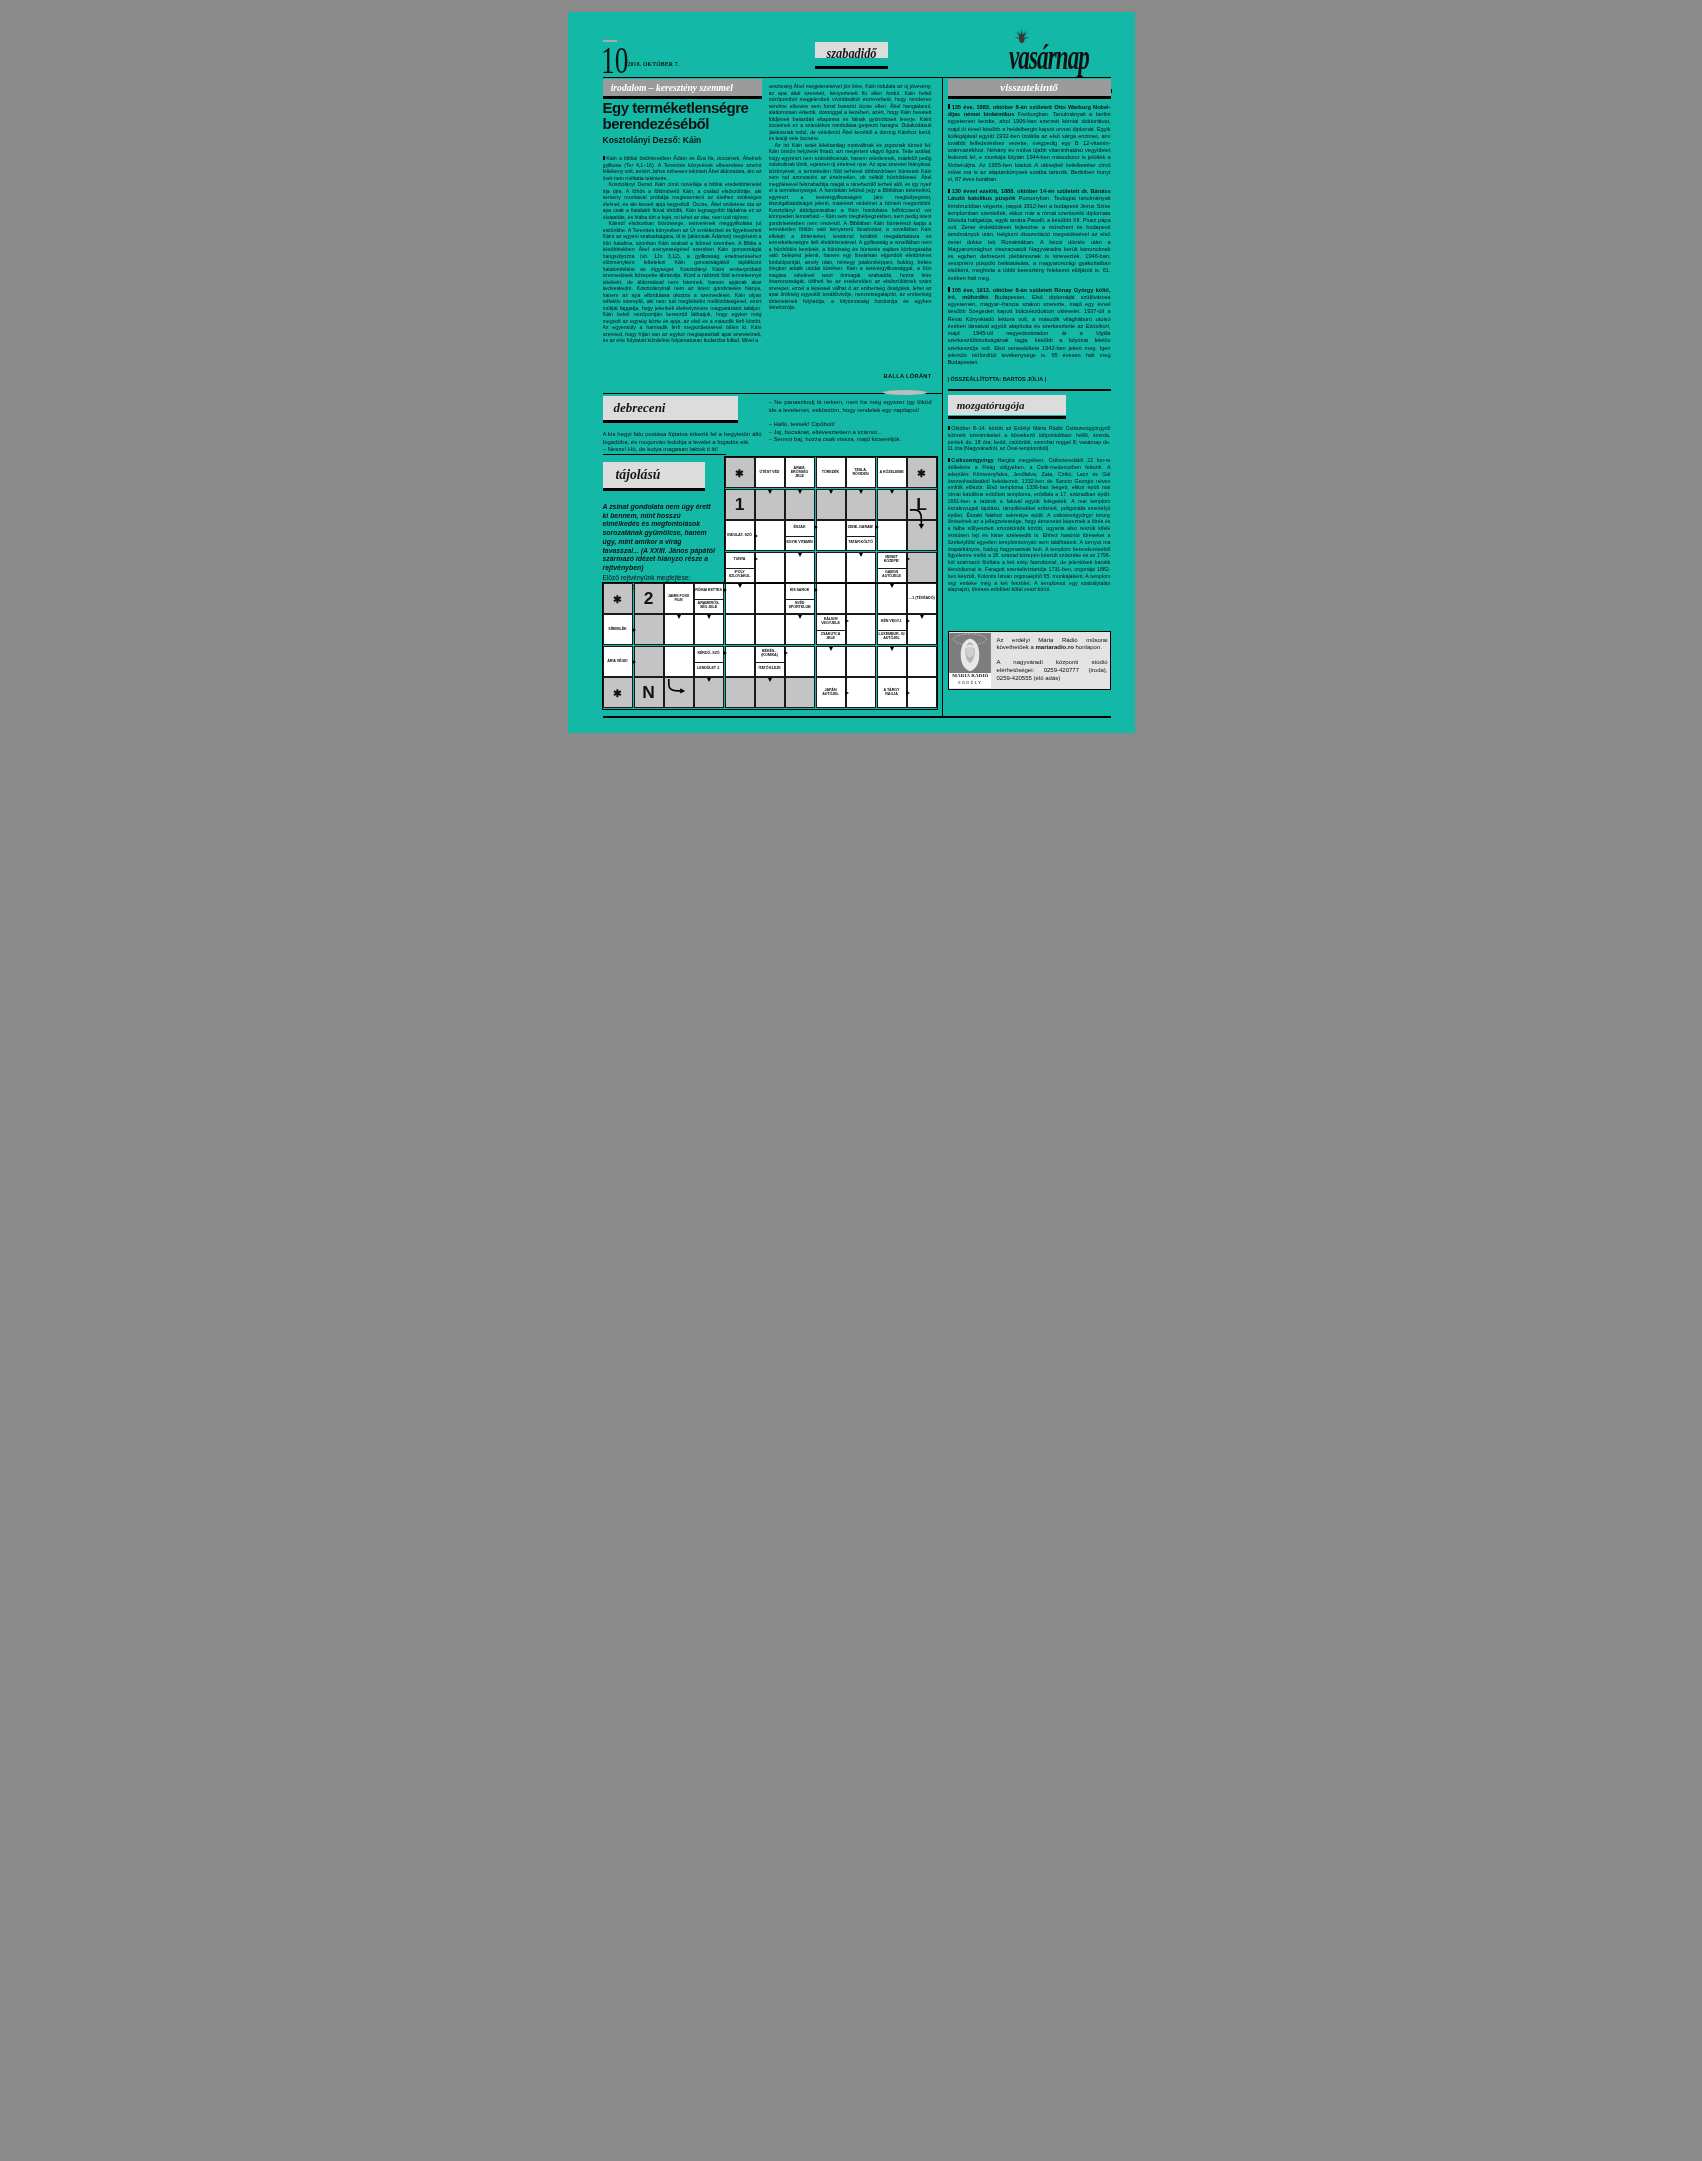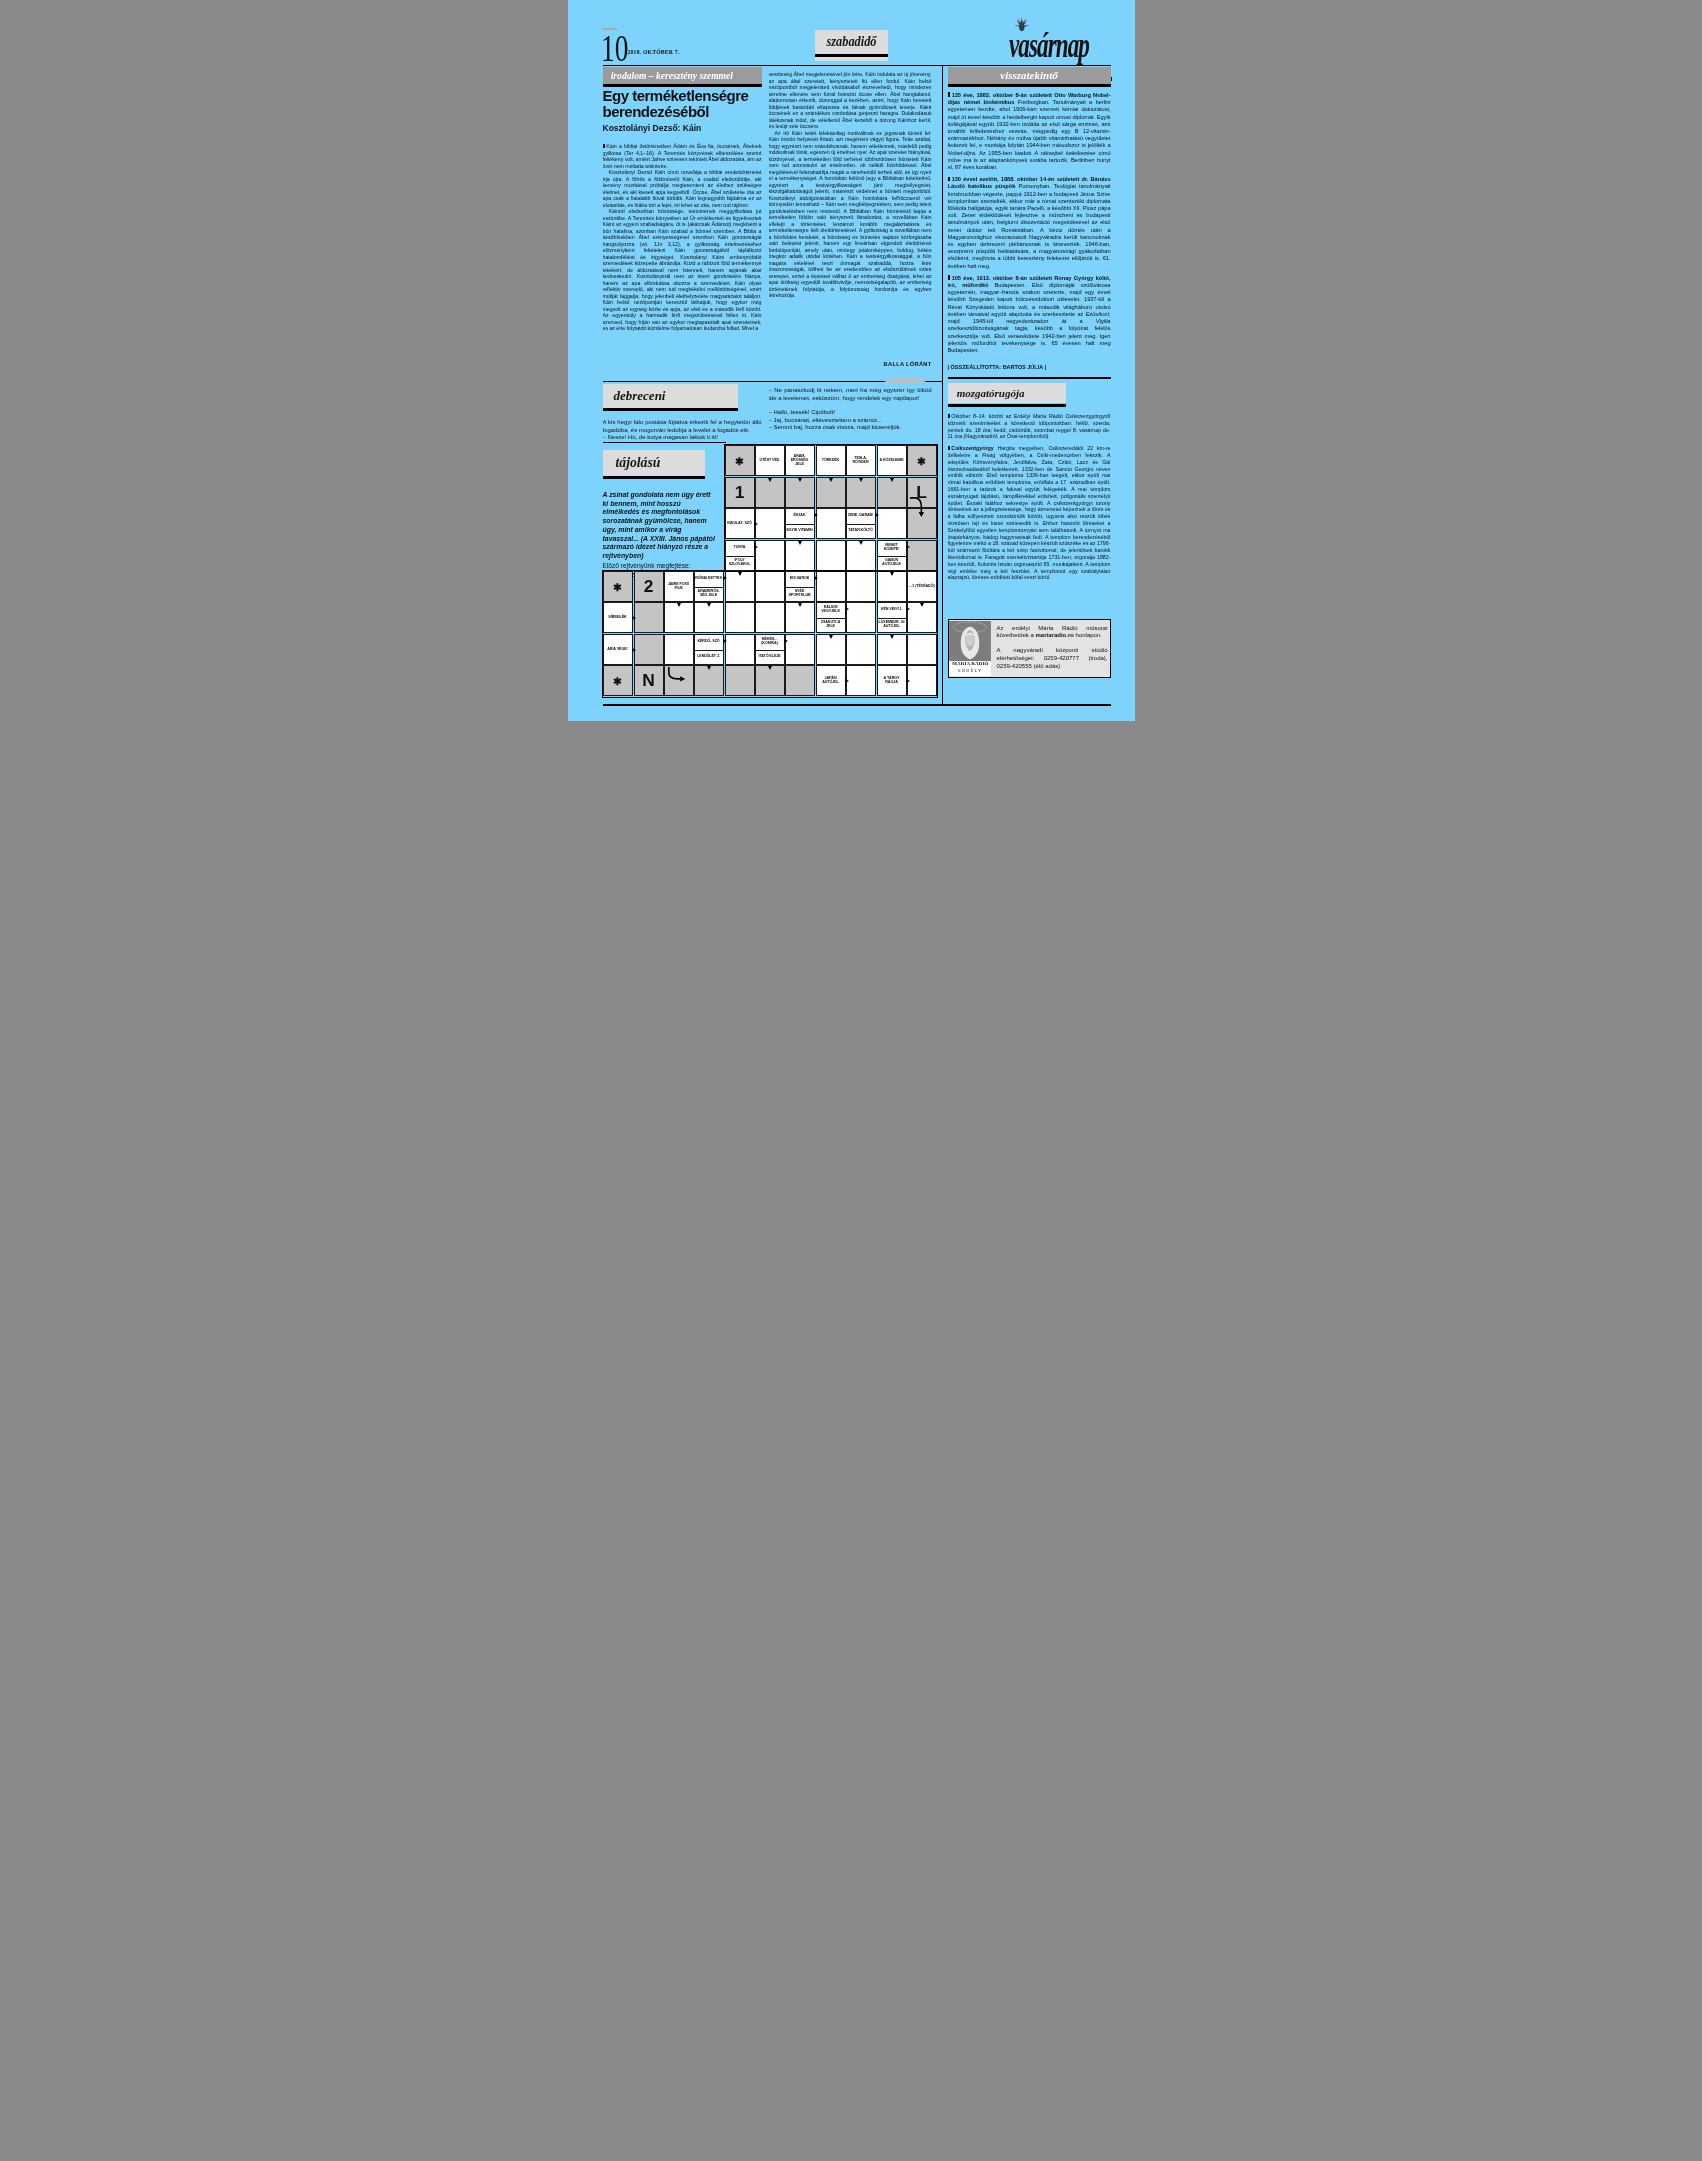--- a/index.html
+++ b/index.html
@@ -1,16 +1,16 @@
 <!DOCTYPE html>
 <html style="font-size:7.3px"><head>
 <meta charset="utf-8">
 <style>
   html,body{margin:0;padding:0;background:#8a8a8a;}
-  #page{position:relative;width:567px;height:721px;margin:0 auto;background:#7dd3fc;
+  #page{position:relative;width:567px;height:721px;margin:12px auto;background:#14b8a6;
         font-family:"Liberation Sans",sans-serif;color:#111;overflow:hidden;}
   .abs{position:absolute;}
   .serifit{font-family:"Liberation Serif",serif;font-style:italic;}
   .bar{background:#000;}
   .gbar{background:#ababab;}
   .boxdark{background:#9b9b9b;color:#fff;}
   .boxlight{background:#dcdcdc;color:#161616;}
   .col p{margin:0;text-align:justify;}
   .col p.nj{text-align:left;}
   .col p.ind{text-indent:6px;}
@@ -44,21 +44,21 @@
 </head>
 <body>
 
 <div id="page">
 
   <div class="abs gbar" style="left:35px;top:28px;width:14px;height:2.3px;"></div>
   <div class="abs" style="left:33px;top:29px;font-family:'Liberation Serif',serif;font-size:38px;line-height:1;transform:scaleX(0.72);transform-origin:left top;">10</div>
   <div class="abs gbar" style="left:35px;top:82px;width:14px;height:2.3px;"></div>
   <div class="abs" style="left:60px;top:49px;font-family:'Liberation Serif',serif;font-weight:700;font-size:5.7px;letter-spacing:0.2px;">2018. OKTÓBER 7.</div>
 
-  <div class="abs boxlight" style="left:247px;top:30px;width:73px;height:31px;">
+  <div class="abs boxlight" style="left:247px;top:30px;width:73px;height:16px;">
     <div class="serifit" style="font-weight:700;font-size:13.7px;text-align:center;line-height:24px;transform:scaleX(0.9);">szabadidő</div>
   </div>
   <div class="abs bar" style="left:247px;top:54px;width:73px;height:2.7px;"></div>
 
   <svg class="abs" style="left:446px;top:16.5px;" width="15.6" height="18.3" viewBox="0 0 34 40">
     <g fill="#2a2a2a">
       <polygon points="17,0 19,14 15,14"></polygon>
         <polygon points="5,6 16,16 13,18"></polygon>
         <polygon points="29,6 18,16 21,18"></polygon>
       <polygon points="0,18 14,19 14,22"></polygon>

